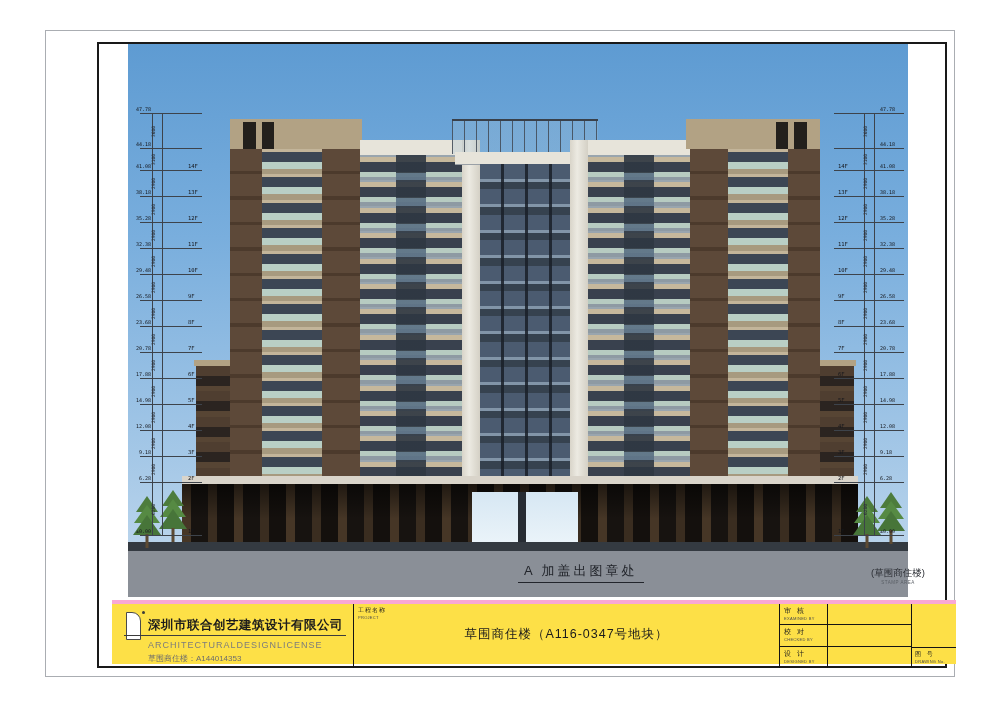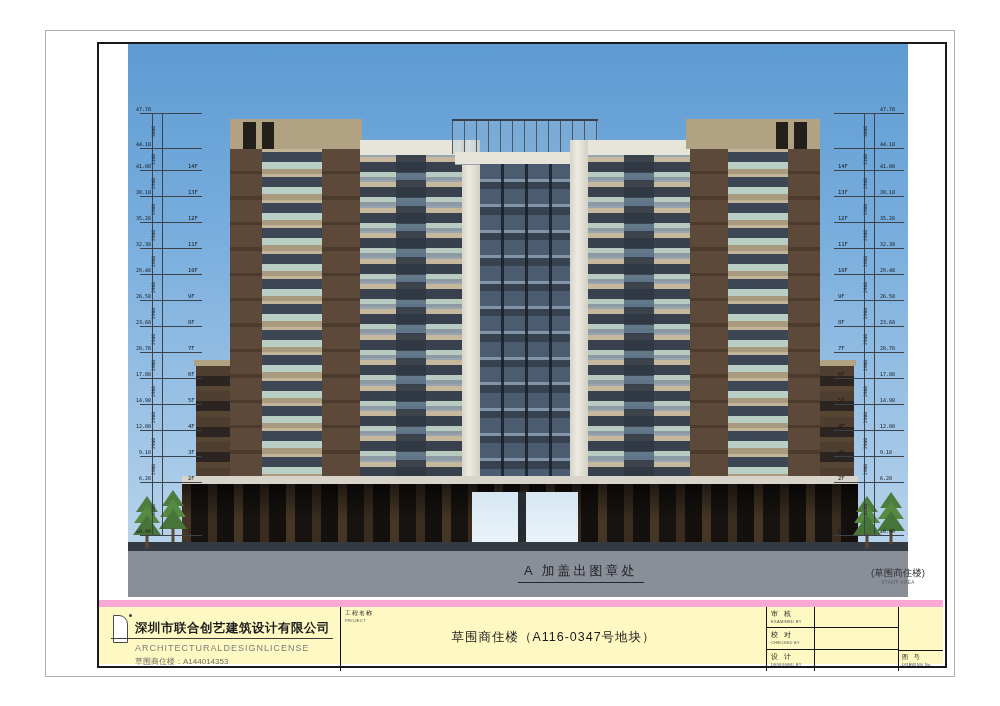--- a/index.html
+++ b/index.html
@@ -68,22 +68,22 @@
   .ruler .floor{position:absolute;font-size:5.5px;line-height:6px;color:#15171c;white-space:nowrap;}
   .ruler .dim{position:absolute;font-size:4.5px;line-height:5px;color:#2a2d33;
         transform:rotate(-90deg);transform-origin:center;white-space:nowrap;}
 
   
   .stamp{position:absolute;left:846px;top:567px;width:104px;text-align:center;}
   .stamp .cn{font-size:9.5px;color:#2a2d33;display:block;}
   .stamp .en{font-size:4.5px;color:#5a5f66;display:block;letter-spacing:.5px;}
 
   
-  .tb{position:absolute;left:99px;top:600px;width:844px;height:64px;background:#fef9c3;
-        border-top:7px solid #f9a8d4;box-sizing:border-box;}
+  .tb{position:absolute;left:112px;top:600px;width:844px;height:64px;background:#fde047;
+        border-top:4px solid #f9a8d4;box-sizing:border-box;}
   .tb .cell{position:absolute;top:0;height:64px;box-sizing:border-box;}
   .tb .c-company{left:0;width:241px;}
   .tb .c-project{left:241px;width:426px;border-left:1.5px solid #141414;}
   .tb .c-roles-lab{left:667px;width:48px;border-left:1.5px solid #141414;}
   .tb .c-roles-val{left:715px;width:84px;border-left:1px solid #141414;}
   .tb .c-right{left:799px;width:45px;border-left:1.5px solid #141414;}
   .tb .row{position:relative;height:21.3px;box-sizing:border-box;border-bottom:1px solid #141414;
         padding:2px 0 0 4px;}
   .tb .row:last-child{border-bottom:none;}
   .tb .cn-lab{font-size:7px;letter-spacing:2px;color:#1d1d1d;display:block;}

